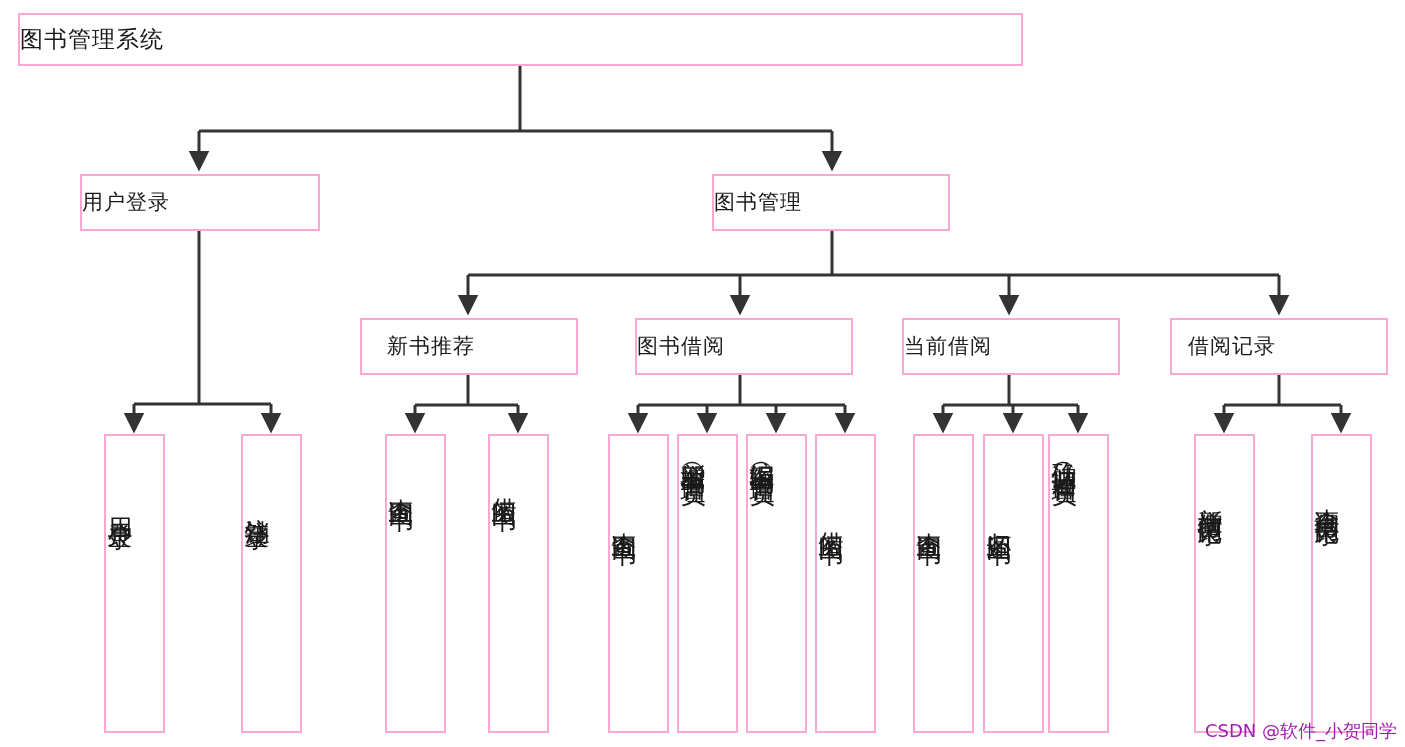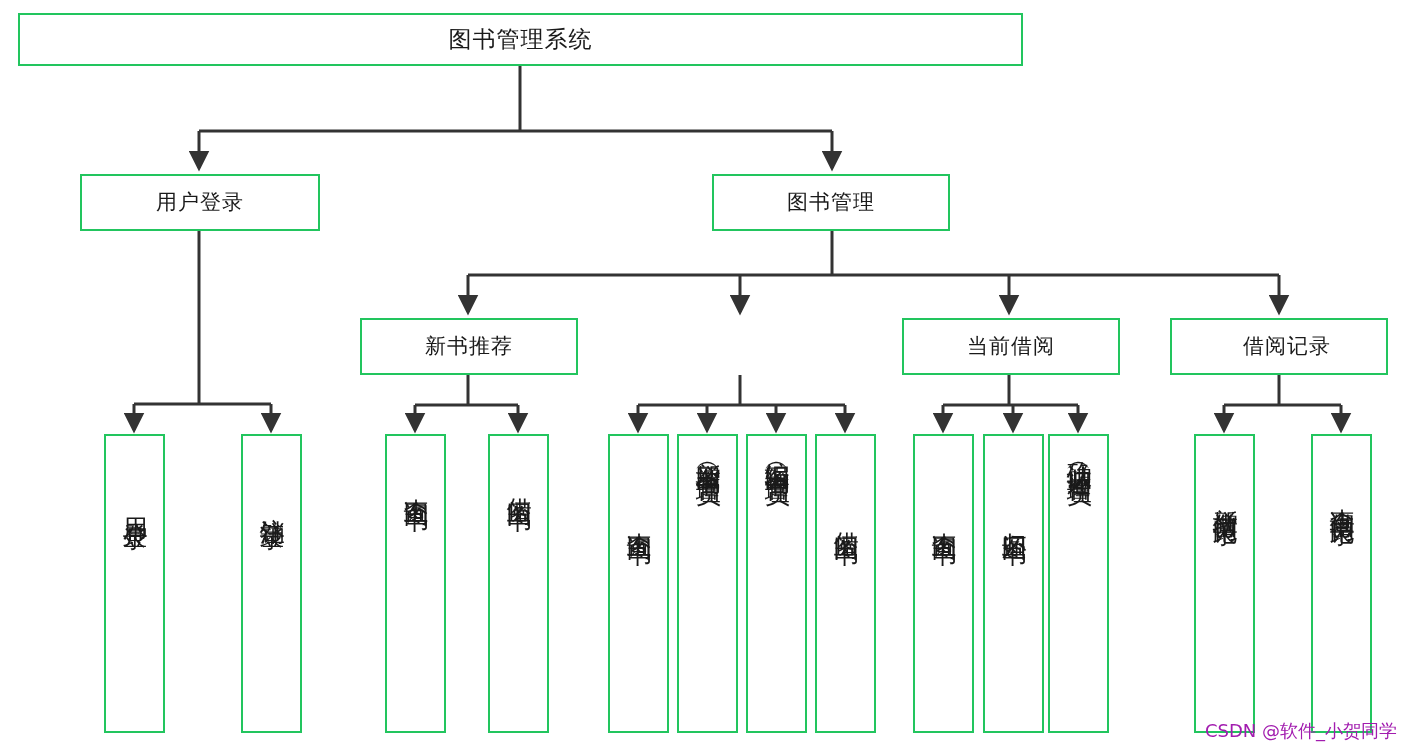--- a/index.html
+++ b/index.html
@@ -3,24 +3,23 @@
 <meta charset="utf-8">
 <style>
   html,body{margin:0;padding:0;background:#ffffff;}
   body{font-family:"DejaVu Sans","Liberation Sans",sans-serif;}
   #stage{position:relative;width:1405px;height:747px;background:#ffffff;overflow:hidden;}
   svg#wires{position:absolute;left:0;top:0;width:1405px;height:747px;pointer-events:none;}
   .node{
     position:absolute;
     box-sizing:border-box;
     background:#ffffff;
-    border:2px solid #22c55e;
+    border:2px solid #f9a8d4;
     display:flex;
     align-items:center;
-    justify-content:center;
     color:#1a1a1a;
     z-index:2;
   }
   .node .lbl{
     display:block;
     text-align:center;
     line-height:1.0;
     white-space:nowrap;
   }
   
@@ -111,22 +110,25 @@
     <span class="lbl">图书管理系统</span>
   </div>
 
   <div class="node h-node" style="left:80px;top:174px;width:240px;height:57px;">
     <span class="lbl">用户登录</span>
   </div>
   <div class="node h-node" style="left:712px;top:174px;width:238px;height:57px;">
     <span class="lbl">图书管理</span>
   </div>
 
-  <div class="node h-node" style="left:360px;top:318px;width:218px;height:57px;">
+  <div class="node h-node" style="left:360px;top:318px;width:218px;height:57px;padding-left:25px;">
     <span class="lbl">新书推荐</span>
+  </div>
+  <div class="node h-node" style="left:635px;top:318px;width:218px;height:57px;">
+    <span class="lbl">图书借阅</span>
   </div>
   <div class="node h-node" style="left:902px;top:318px;width:218px;height:57px;">
     <span class="lbl">当前借阅</span>
   </div>
   <div class="node h-node" style="left:1170px;top:318px;width:218px;height:57px;padding-left:16px;">
     <span class="lbl">借阅记录</span>
   </div>
 
   <div class="node v-node mid2" style="left:104px;top:434px;width:61px;height:299px;">
     <span class="lbl">用户登录</span>

